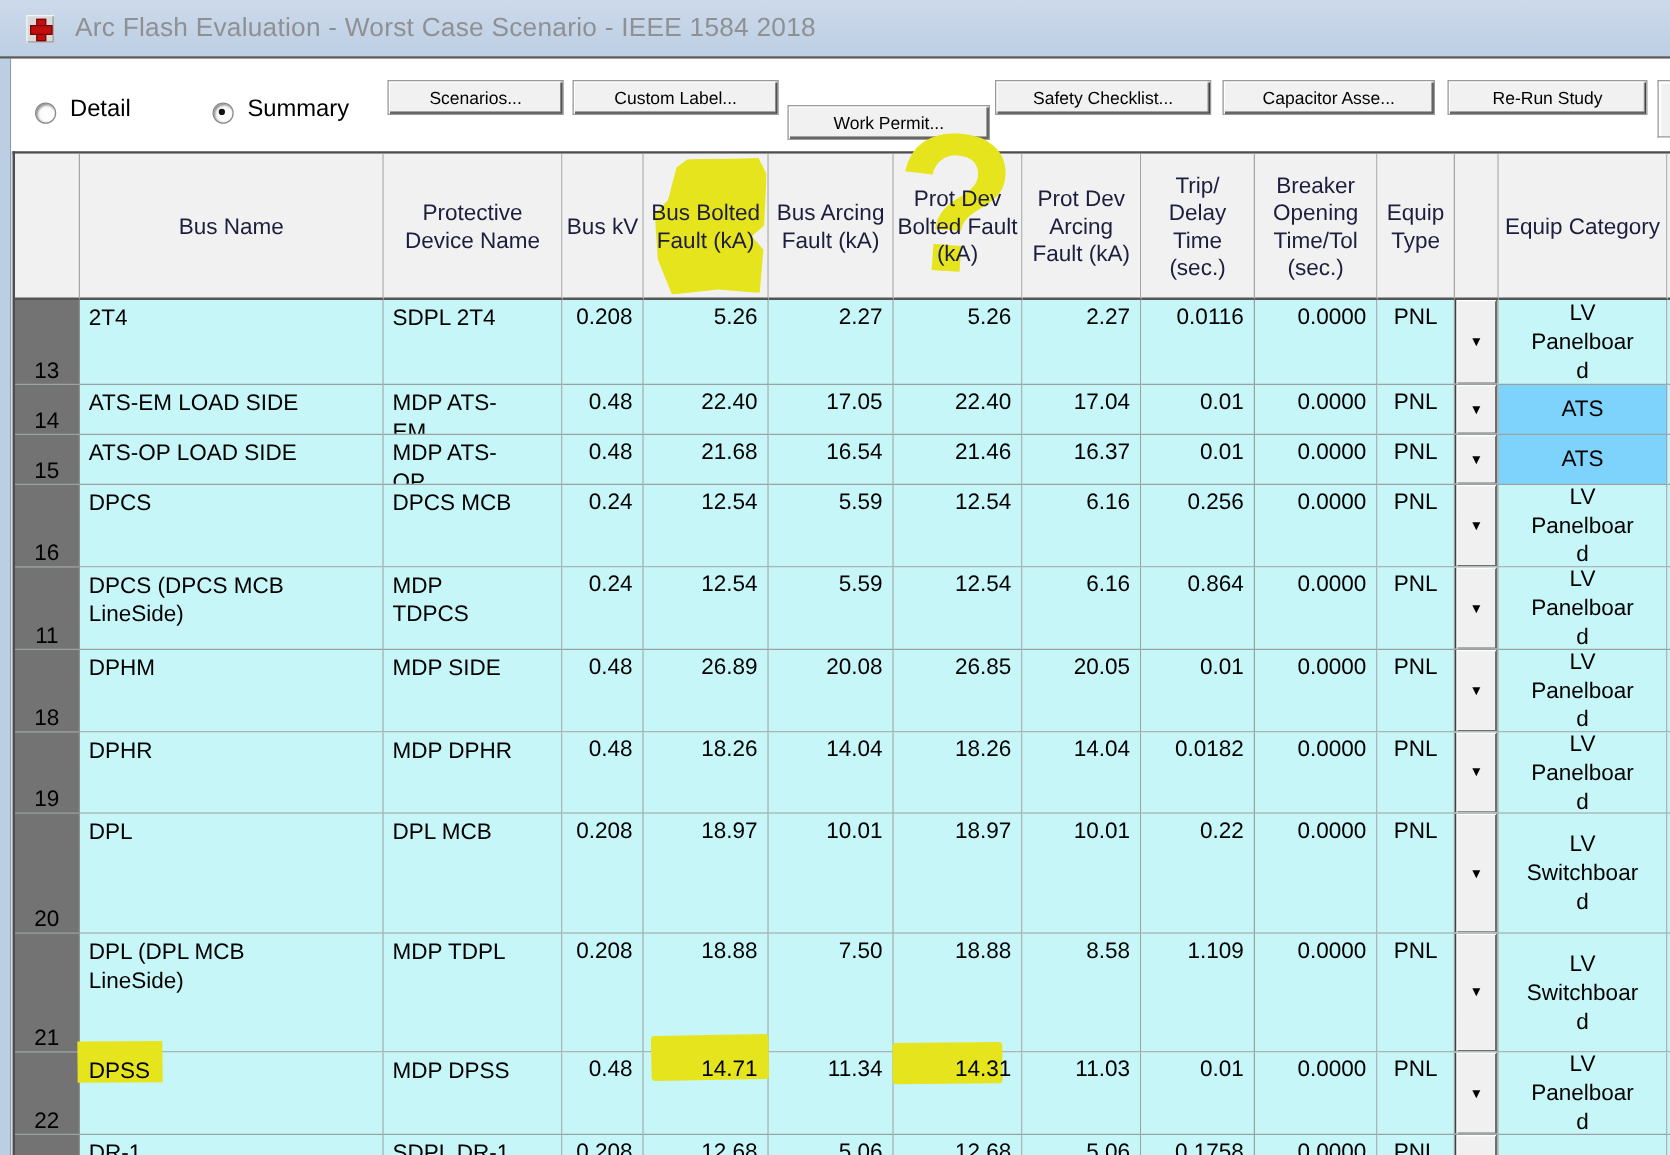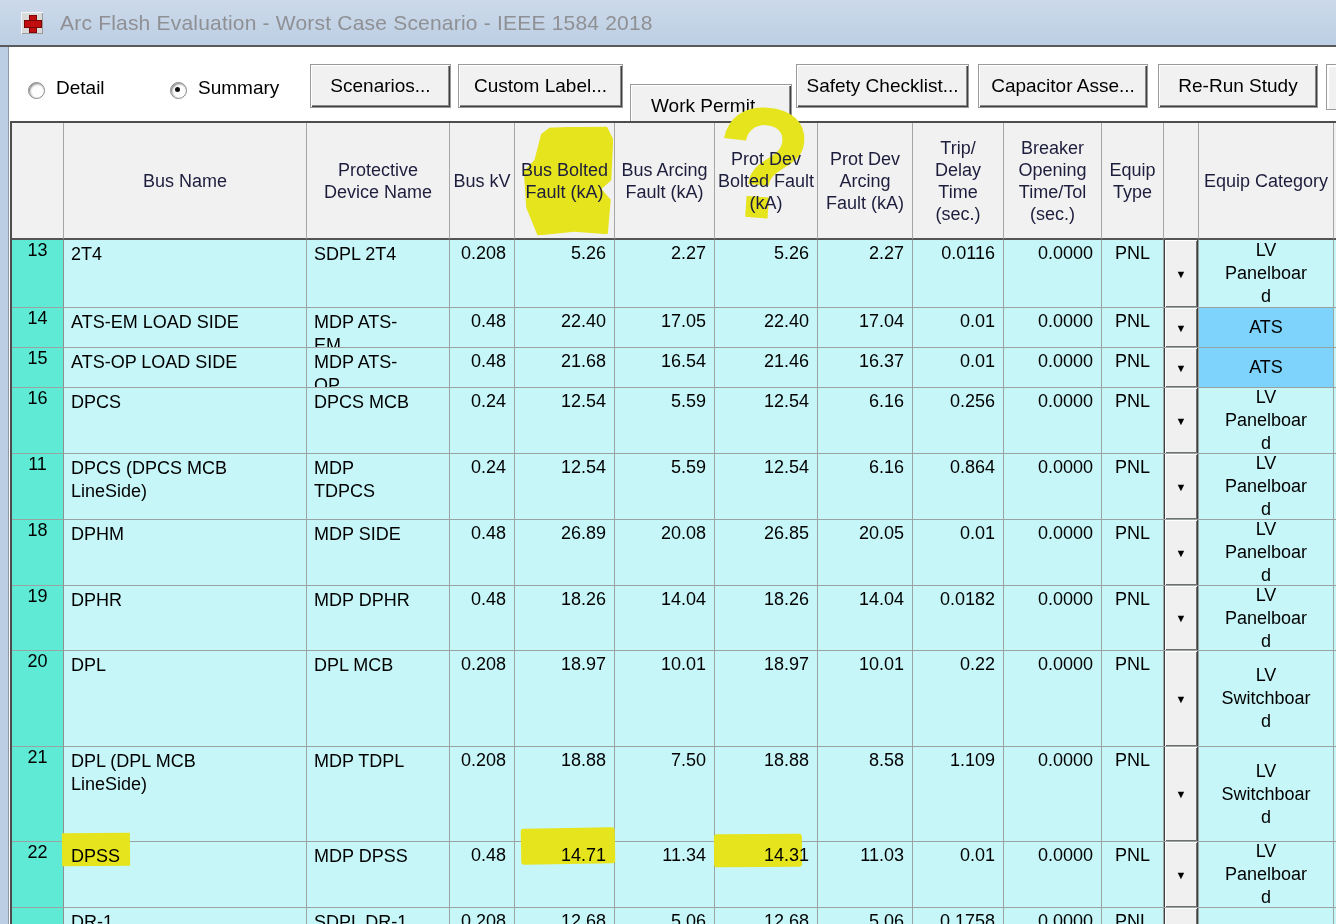--- a/index.html
+++ b/index.html
@@ -34,42 +34,42 @@
     width:15px;height:15px;border-radius:50%;background:#fdfdfd;
     border:1px solid #888;
     box-shadow:inset 1px 1px 2px rgba(60,60,60,.65), inset -1px -1px 1px #ffffff;
     position:relative;
   }
   .radio.checked .circ::after{
     content:"";position:absolute;left:4px;top:4px;width:5px;height:5px;border-radius:50%;background:#111;
   }
   .radio .rlabel{font-size:19px;color:#000;}
   .btn{
-    position:absolute;top:64px;height:44px;background:#f1f1f1;color:#000;
-    font-size:19px;display:flex;align-items:center;justify-content:center;
+    position:absolute;top:64px;height:28px;background:#f1f1f1;color:#000;
+    font-size:14px;display:flex;align-items:center;justify-content:center;
     box-shadow:inset 1px 1px 0 #ffffff, inset -1px -1px 0 #404040, inset -2px -2px 0 #8a8a8a;
     border:1px solid #9a9a9a;box-sizing:border-box;cursor:default;white-space:nowrap;
   }
   
   .grid{
     position:absolute;left:10px;top:121px;
     display:grid;
     grid-template-columns:52px 243px 143px 65px 100px 100px 103px 95px 91px 98px 62px 35px 135px 4px;
     grid-template-rows:117px 68px 40px 40px 66px 66px 66px 65px 96px 95px 66px 80px;
     border-top:2px solid #4d4d4d;border-left:2px solid #4d4d4d;
     background:#fff;
   }
   .c{border-right:1px solid #9aa2a2;border-bottom:1px solid #9aa2a2;box-sizing:border-box;overflow:hidden;font-size:18px;color:#000;}
   .h{
     background:#f1f1f1;color:#1d1d3d;
     display:flex;align-items:center;justify-content:center;text-align:center;
     line-height:22px;border-right:1px solid #a6a6a6;border-bottom:2px solid #555;
     padding:2px;
   }
-  .rn{background:#5eead4;display:flex;align-items:flex-start;justify-content:center;border-right:1px solid #8f8f8f;}
+  .rn{background:#737373;display:flex;align-items:flex-end;justify-content:center;border-right:1px solid #8f8f8f;}
   .cyan{background:#c6f6f8;}
   .white-bg{background:#7dd3fc;}
   .tl{padding:3px 36px 0 7px;text-align:left;line-height:23px;}
   .tr{padding:3px 8px 0 0;text-align:right;}
   .tc{padding:3px 0 0 0;text-align:center;}
   .cat{display:flex;align-items:center;justify-content:center;text-align:center;padding:0 21px;line-height:23px;overflow-wrap:break-word;word-break:break-word;}
   .ddcell{background:#c6f6f8;display:flex;align-items:stretch;justify-content:stretch;padding:0;}
   .ddbtn{
     flex:1;background:#f0f0f0;display:flex;align-items:center;justify-content:center;
     box-shadow:inset 1px 1px 0 #ffffff, inset -1px -1px 0 #707070;

